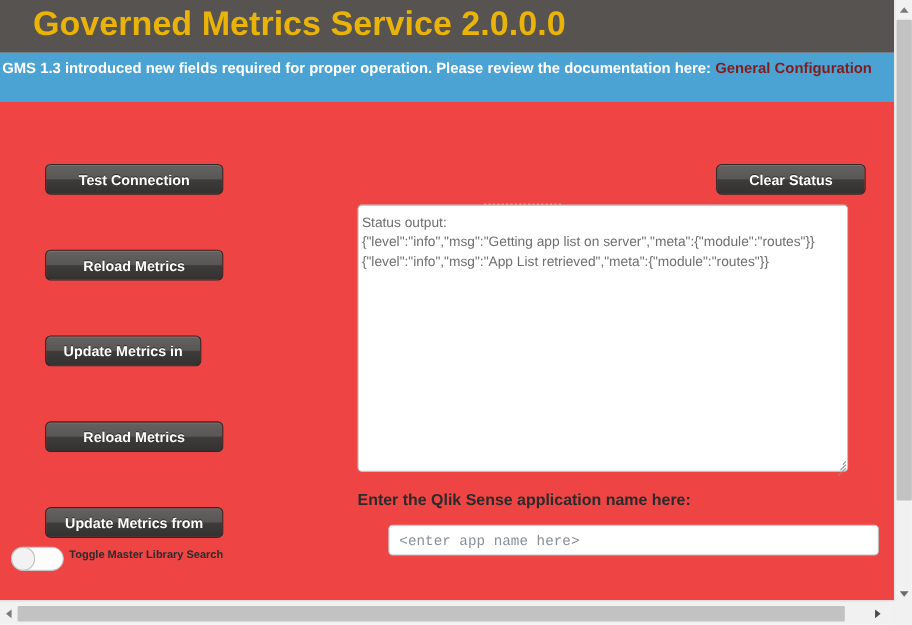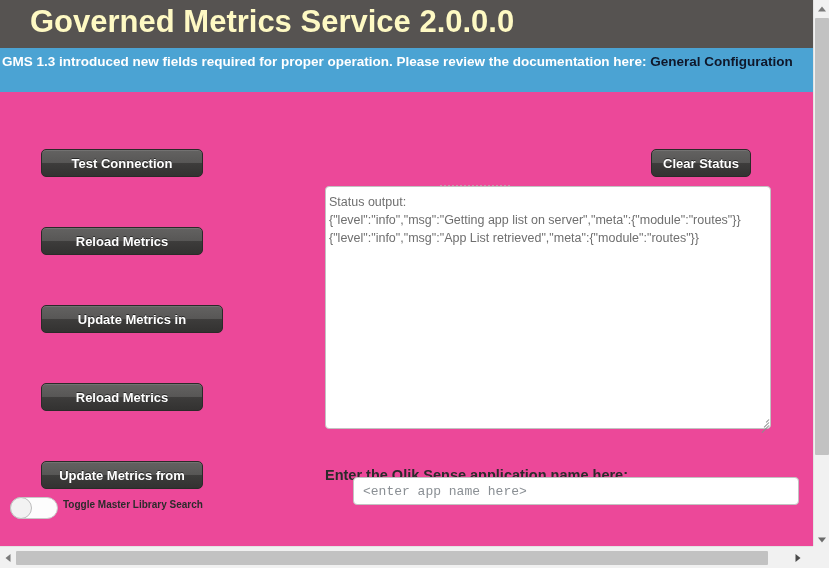--- a/index.html
+++ b/index.html
@@ -40,21 +40,21 @@
     width: 813px;
     height: 48px;
     background: #565351;
   }
   #header-title {
     position: absolute;
     left: 30px;
     top: 4px;
     font-size: 31px;
     font-weight: bold;
-    color: #fef9c3;
+    color: #eab308;
     letter-spacing: 0px;
     white-space: nowrap;
   }
 
   
   #banner {
     position: absolute;
     left: 0; top: 48px;
     width: 813px;
     height: 44px;
@@ -62,33 +62,33 @@
     box-sizing: border-box;
     padding: 4px 6px 0 2px;
   }
   #banner-text {
     font-size: 13.5px;
     font-weight: bold;
     color: #ffffff;
     line-height: 20px;
   }
   #banner-link {
-    color: #0f172a;
+    color: #7f1d1d;
     font-weight: bold;
     text-decoration: none;
     cursor: pointer;
   }
 
   
   #main {
     position: absolute;
     left: 0; top: 92px;
     width: 813px;
     height: 454px;
-    background: #ec4899;
+    background: #ef4444;
   }
 
   
   .btn {
     position: absolute;
     box-sizing: border-box;
     background: linear-gradient(to bottom, #636261 0%, #585756 48%, #3d3c3b 52%, #333231 100%);
     border: 1px solid #2b2a29;
     border-radius: 5px;
     color: #ffffff;
@@ -103,24 +103,24 @@
     overflow: hidden;
     text-shadow: 0 -1px 0 rgba(0,0,0,.55);
     box-shadow: inset 0 1px 0 rgba(255,255,255,.10);
     display: flex;
     align-items: center;
     justify-content: center;
   }
 
   #btn-test-connection  { left: 41px;  top: 57px;  width: 162px; height: 28px; }
   #btn-reload-metrics-1 { left: 41px;  top: 135px; width: 162px; height: 28px; }
-  #btn-update-metrics   { left: 41px;  top: 213px; width: 182px; height: 28px; }
+  #btn-update-metrics   { left: 41px;  top: 213px; width: 142px; height: 28px; }
   #btn-reload-metrics-2 { left: 41px;  top: 291px; width: 162px; height: 28px; }
   #btn-delete-metrics   { left: 41px;  top: 369px; width: 162px; height: 28px; }
-  #btn-clear-status     { left: 651px; top: 57px;  width: 100px; height: 28px; }
+  #btn-clear-status     { left: 651px; top: 57px;  width: 136px; height: 28px; }
 
   
   #toggle-row {
     position: absolute;
     left: 10px;
     top: 404px;
     width: 300px;
     height: 26px;
   }
   #toggle-switch {
@@ -230,21 +230,21 @@
     background: #ffffff;
     font-family: "Liberation Mono", monospace;
     font-size: 13px;
     color: #8a8f94;
     padding: 0 9px;
     outline: none;
   }
   #appname-input::placeholder { color: #8a8f94; opacity: 1; }
 
   
-  #appname-label { top: 355px; margin-top: 20px; }
+  #appname-label { top: 355px; }
   #appname-input { top: 385px; margin-left: 28px; }
 
   
   #vscroll {
     position: absolute;
     right: 0; top: 0;
     width: 16px;
     height: 568px;
     background: #f1f1f1;
     border-left: 1px solid #e3e3e3;

